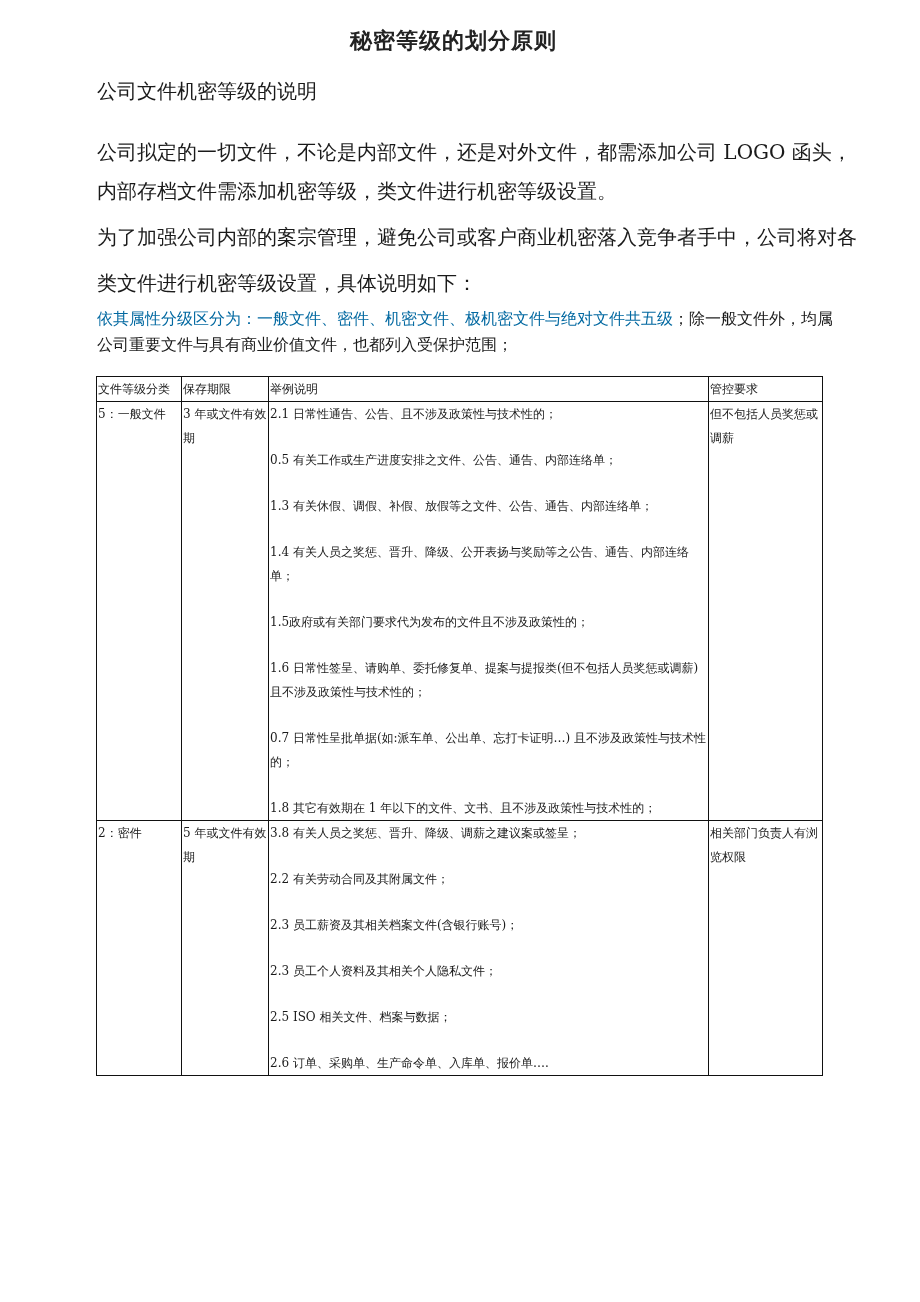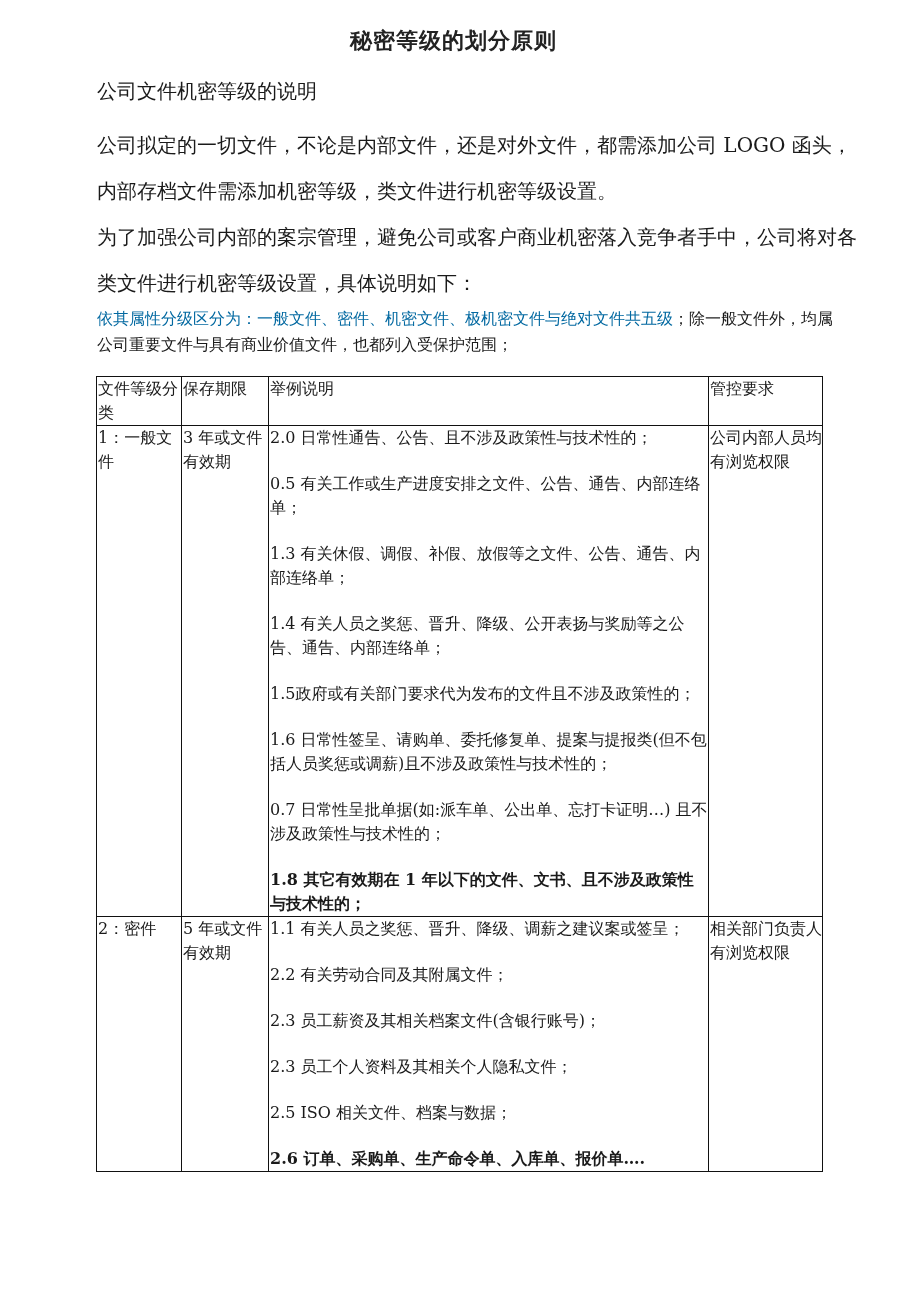--- a/index.html
+++ b/index.html
@@ -19,38 +19,38 @@
     position: absolute; left: 97px; font-size: 20px; line-height: 24px;
     white-space: nowrap;
   }
   .blue-para {
     position: absolute; left: 97px; top: 306px; width: 740px;
     font-size: 16px; line-height: 26px;
   }
   .blue { color: #0369a1; }
   table.grid {
     position: absolute; left: 96px; top: 376px; width: 726px;
-    border-collapse: collapse; font-size: 16px; line-height: 24px;
+    border-collapse: collapse; font-size: 12px; line-height: 24px;
     table-layout: fixed;
   }
   table.grid td {
     border: 1.5px solid #111; vertical-align: top; padding: 0 0 0 1px;
     overflow: hidden; word-break: break-all;
   }
   td .item { margin-bottom: 22px; }
-  td .item:last-child { margin-bottom: 0; font-weight: bold; }
+  td .item:last-child { margin-bottom: 0; }
   col.c1 { width: 85px; } col.c2 { width: 87px; } col.c3 { width: 440px; } col.c4 { width: 114px; }
 </style>
 </head>
 <body>
 
 <div class="title">秘密等级的划分原则</div>
 
 <div class="para" style="top:79px">公司文件机密等级的说明</div>
-<div class="para" style="top:133px">公司拟定的一切文件，不论是内部文件，还是对外文件，都需添加公司 LOGO 函头，</div>
+<div class="para" style="top:140px">公司拟定的一切文件，不论是内部文件，还是对外文件，都需添加公司 LOGO 函头，</div>
 <div class="para" style="top:179px">内部存档文件需添加机密等级，类文件进行机密等级设置。</div>
 <div class="para" style="top:225px">为了加强公司内部的案宗管理，避免公司或客户商业机密落入竞争者手中，公司将对各</div>
 <div class="para" style="top:271px">类文件进行机密等级设置，具体说明如下：</div>
 
 <div class="blue-para">
   <span class="blue">依其属性分级区分为：一般文件、密件、机密文件、极机密文件与绝对文件共五级</span><span>；除一般文件外，均属公司重要文件与具有商业价值文件，也都列入受保护范围；</span>
 </div>
 
 <table class="grid">
   <colgroup>
@@ -60,39 +60,39 @@
       <col class="c4">
     </colgroup>
   <tbody>
       <tr>
     <td>文件等级分类</td>
     <td>保存期限</td>
     <td>举例说明</td>
     <td>管控要求</td>
   </tr>
   <tr>
-    <td>1：一般文件</td>
+    <td>5：一般文件</td>
     <td>3 年或文件有效期</td>
     <td>
-      <div class="item">2.0 日常性通告、公告、且不涉及政策性与技术性的；</div>
+      <div class="item">2.1 日常性通告、公告、且不涉及政策性与技术性的；</div>
       <div class="item">0.5 有关工作或生产进度安排之文件、公告、通告、内部连络单；</div>
       <div class="item">1.3 有关休假、调假、补假、放假等之文件、公告、通告、内部连络单；</div>
       <div class="item">1.4 有关人员之奖惩、晋升、降级、公开表扬与奖励等之公告、通告、内部连络单；</div>
       <div class="item">1.5政府或有关部门要求代为发布的文件且不涉及政策性的；</div>
       <div class="item">1.6 日常性签呈、请购单、委托修复单、提案与提报类(但不包括人员奖惩或调薪)且不涉及政策性与技术性的；</div>
       <div class="item">0.7 日常性呈批单据(如:派车单、公出单、忘打卡证明…) 且不涉及政策性与技术性的；</div>
       <div class="item">1.8 其它有效期在 1 年以下的文件、文书、且不涉及政策性与技术性的；</div>
     </td>
-    <td>公司内部人员均有浏览权限</td>
+    <td>但不包括人员奖惩或调薪</td>
   </tr>
   <tr>
     <td>2：密件</td>
     <td>5 年或文件有效期</td>
     <td>
-      <div class="item">1.1 有关人员之奖惩、晋升、降级、调薪之建议案或签呈；</div>
+      <div class="item">3.8 有关人员之奖惩、晋升、降级、调薪之建议案或签呈；</div>
       <div class="item">2.2 有关劳动合同及其附属文件；</div>
       <div class="item">2.3 员工薪资及其相关档案文件(含银行账号)；</div>
       <div class="item">2.3 员工个人资料及其相关个人隐私文件；</div>
       <div class="item">2.5 ISO 相关文件、档案与数据；</div>
       <div class="item">2.6 订单、采购单、生产命令单、入库单、报价单….</div>
     </td>
     <td>相关部门负责人有浏览权限</td>
   </tr>
 </tbody>
   </table>

